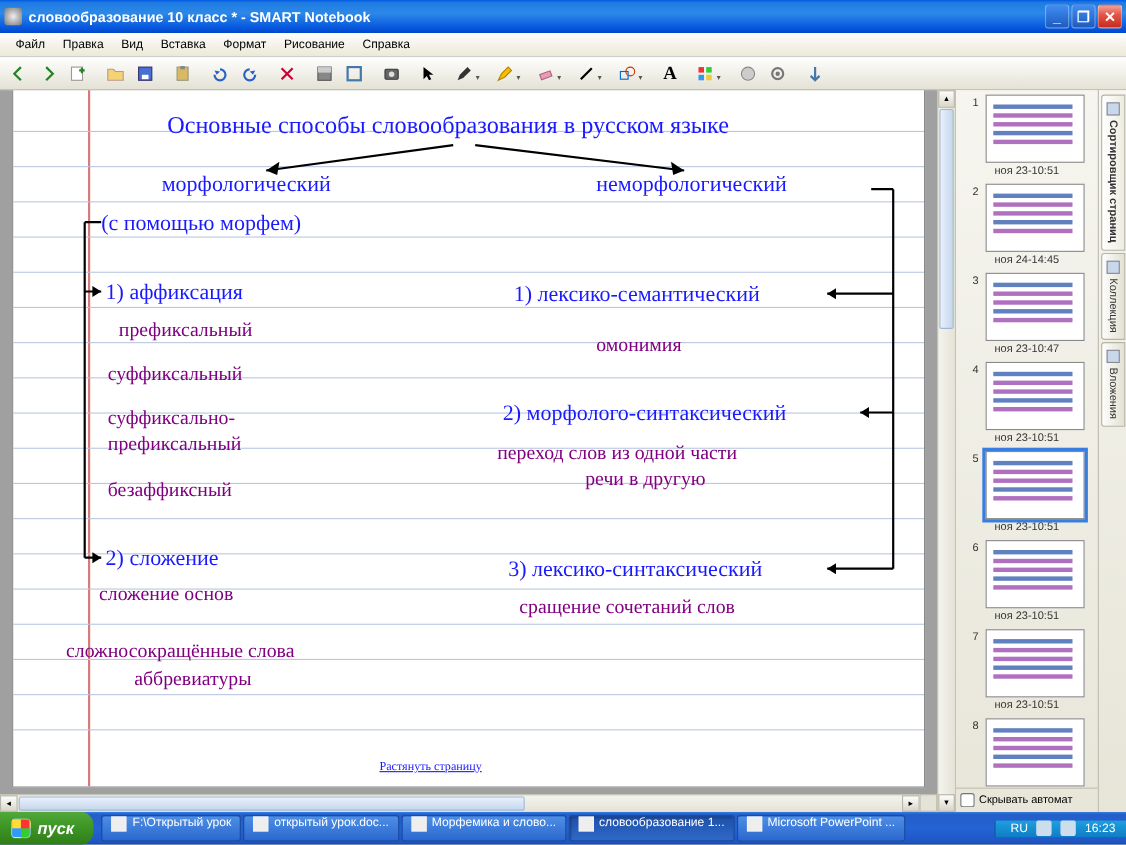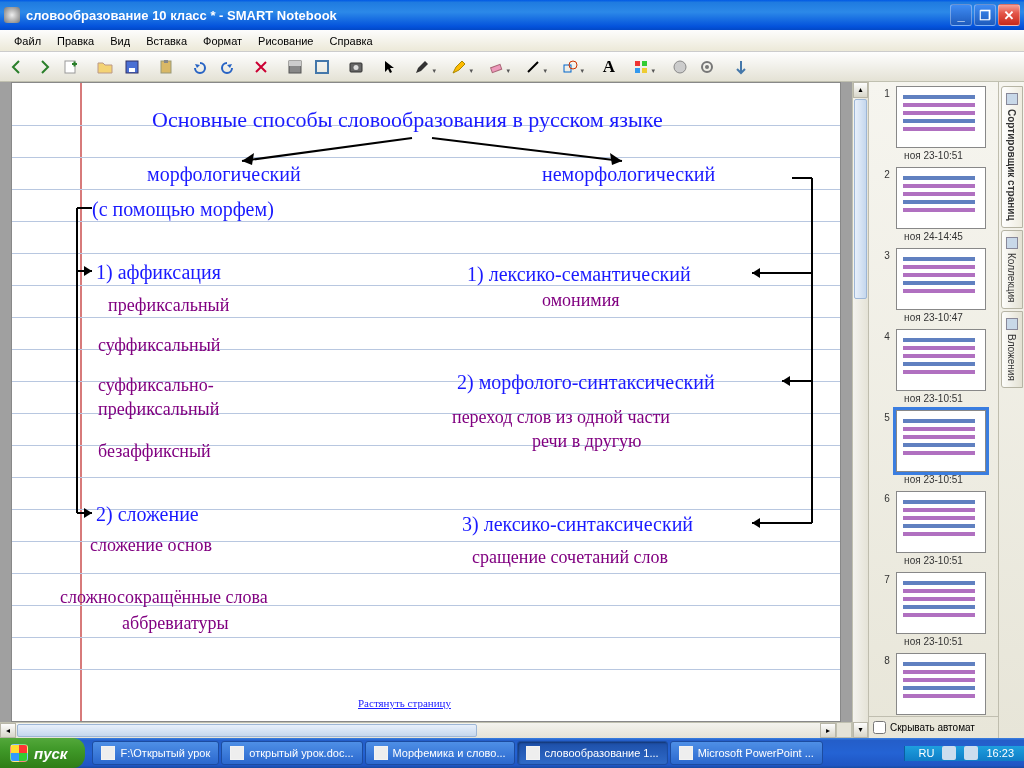--- a/index.html
+++ b/index.html
@@ -21,21 +21,21 @@
 .toolbar-wrap { display:flex; }
 .toolbar { height: 30px; background: linear-gradient(to bottom,#fefefe,#e4e2d5); display: flex; align-items: center; padding: 2px 4px; border-bottom:1px solid #c0c0b0; gap:1px; flex:1; }
 .tb-btn { width: 26px; height: 24px; border: 1px solid transparent; display:flex; align-items:center; justify-content:center; border-radius:3px; }
 .tb-btn.dd { width: 36px; position: relative; }
 .tb-btn.dd::after { content:"▾"; font-size:7px; color:#555; position:absolute; right:3px; bottom:3px;}
 .tb-sep { width: 6px; }
 .tb-icon { width:16px; height:16px; }
 
 
 .main { display:flex; height: 656px; }
-.canvas-wrap { flex:1; background:#a0a0a0; display:flex; justify-content:center; align-items:center; padding:6px 4px; position:relative; overflow:hidden; }
+.canvas-wrap { flex:1; background:#a0a0a0; display:flex; justify-content:center; align-items:flex-end; padding:6px 4px; position:relative; overflow:hidden; }
 .scroll-v { width:16px; background:linear-gradient(to right,#f4f3ee,#e5e3d7); border-left:1px solid #c0c0b0; position:relative;}
 .scroll-v .sbtn { height:16px; background:linear-gradient(to bottom,#fdfdfd,#d8d6c9); border:1px solid #b8b6a8; font-size:8px; text-align:center; line-height:14px;}
 .scroll-v .thumb { position:absolute; top:17px; left:1px; right:1px; height:200px; background:linear-gradient(to right,#e8f0fb,#c5d7ed); border:1px solid #9db6d6; border-radius:2px;}
 .scroll-h-wrap { height:16px; display:flex; }
 .scroll-h { flex:1; background:linear-gradient(to bottom,#f4f3ee,#e5e3d7); border-top:1px solid #c0c0b0; position:relative;}
 .scroll-h .sbtn { width:16px; height:100%; display:inline-block; background:linear-gradient(to bottom,#fdfdfd,#d8d6c9); border:1px solid #b8b6a8; font-size:8px; text-align:center; line-height:14px;}
 .scroll-h .thumb { position:absolute; left:17px; top:1px; bottom:1px; width:460px; background:linear-gradient(to bottom,#e8f0fb,#c5d7ed); border:1px solid #9db6d6; border-radius:2px;}
 
 
 .page { width: 830px; height: 640px; background:#fff; border:1px solid #888; position:relative; font-family: "Times New Roman", serif; overflow:hidden; }
@@ -64,21 +64,21 @@
 
 .righttabs { width: 26px; background:linear-gradient(to bottom,#f6f5ef,#e7e5d8); border-left:1px solid #bfbdae; display:flex; flex-direction:column; align-items:center; padding-top:4px; gap:2px;}
 .rtab { width:22px; background:linear-gradient(to right,#fdfdfb,#e3e1d3); border:1px solid #b6b4a4; border-radius:3px 0 0 3px; writing-mode: vertical-rl; font-size:10px; padding:6px 2px; text-align:center; color:#333; cursor:default; display:flex; align-items:center; justify-content:center; gap:4px;}
 .rtab .tic { width:12px; height:12px; background:#c8d8e8; border:1px solid #889; }
 .rtab.active { background:linear-gradient(to right,#fff,#eeece0); font-weight:bold; }
 
 
 .taskbar { height:30px; background:linear-gradient(to bottom,#3a81e0 0%, #245ec9 8%, #2463d4 50%, #1f55c3 92%, #174aa0 100%); display:flex; align-items:center; }
 .start { height:30px; padding:0 18px 0 10px; background:linear-gradient(to bottom,#53a83b 0%, #3f9828 40%, #2f7d16 100%); border-radius:0 12px 12px 0; color:#fff; font-weight:bold; font-style:italic; font-size:15px; display:flex; align-items:center; gap:6px; font-family: "Franklin Gothic Medium", Arial; }
 .start .logo { width:18px; height:18px; background: conic-gradient(#f33 0 25%, #3c3 0 50%, #39f 0 75%, #fd3 0); border-radius:4px; border:1px solid #fff6;}
-.task-item { height:24px; margin:0 1px; padding:0 8px; background:linear-gradient(to bottom,#4e8fe6,#2b68ce); border:1px solid #1c4ca0; border-radius:3px; color:#fff; font-size:11px; display:flex; align-items:center; gap:5px; max-width:168px; overflow:hidden; white-space:nowrap; }
+.task-item { height:24px; margin:0 1px; padding:0 8px; background:linear-gradient(to bottom,#4e8fe6,#2b68ce); border:1px solid #1c4ca0; border-radius:3px; color:#fff; font-size:11px; display:flex; align-items:flex-start; gap:5px; max-width:168px; overflow:hidden; white-space:nowrap; }
 .task-item.active { background:linear-gradient(to bottom,#1d4fa8,#2f6ac8); box-shadow: inset 1px 1px 2px #0005;}
 .task-item .tic { width:14px; height:14px; background:#eee; border:1px solid #fff5; }
 .tray { margin-left:auto; height:15px; background:linear-gradient(to bottom,#1e9fde,#0f7dc6); display:flex; align-items:center; padding:0 10px 0 14px; gap:8px; color:#fff; font-size:11px; border-left:1px solid #0a5fa0;}
 .tray .ico { width:14px; height:14px; background:#cde; border-radius:2px; }
 
 
 .timg .bar { position:absolute; height:4px; background:#b070c0; left:6px; right:10px; }
 .timg .bar.b { background:#6080c0; }
 </style>
 </head>
@@ -303,28 +303,28 @@
         <div class="txt purple" style="top:292px; left:86px;">суффиксально-</div>
         <div class="txt purple" style="top:316px; left:86px;">префиксальный</div>
         <div class="txt purple" style="top:358px; left:86px;">безаффиксный</div>
         <div class="txt blue-s" style="top:420px; left:84px;">2) сложение</div>
         <div class="txt purple-s" style="top:452px; left:78px;">сложение основ</div>
         <div class="txt purple-s" style="top:504px; left:48px;">сложносокращённые слова</div>
         <div class="txt purple-s" style="top:530px; left:110px;">аббревиатуры</div>
 
         <div class="txt blue-s" style="top:80px; left:530px;">неморфологический</div>
         <div class="txt blue-s" style="top:180px; left:455px;">1) лексико-семантический</div>
-        <div class="txt purple" style="top:207px; left:530px;">омонимия</div>
+        <div class="txt purple" style="top:226px; left:530px;">омонимия</div>
         <div class="txt blue-s" style="top:288px; left:445px;">2) морфолого-синтаксический</div>
         <div class="txt purple" style="top:324px; left:440px;">переход слов из одной части</div>
         <div class="txt purple" style="top:348px; left:520px;">речи в другую</div>
         <div class="txt blue-s" style="top:430px; left:450px;">3) лексико-синтаксический</div>
         <div class="txt purple" style="top:464px; left:460px;">сращение сочетаний слов</div>
 
-        <div class="txt link" style="bottom:12px; left:346px;margin-top:11px;">Растянуть страницу</div>
+        <div class="txt link" style="bottom:12px; left:333px;margin-top:11px;">Растянуть страницу</div>
       </div>
     </div>
     <div class="scroll-h-wrap">
       <div class="scroll-h">
         <div class="sbtn" style="position:absolute;left:0;">◂</div>
         <div class="thumb"></div>
         <div class="sbtn" style="position:absolute;right:0;">▸</div>
       </div>
       <div style="width:16px;background:#e5e3d7;border:1px solid #c0c0b0;"></div>
     </div>

